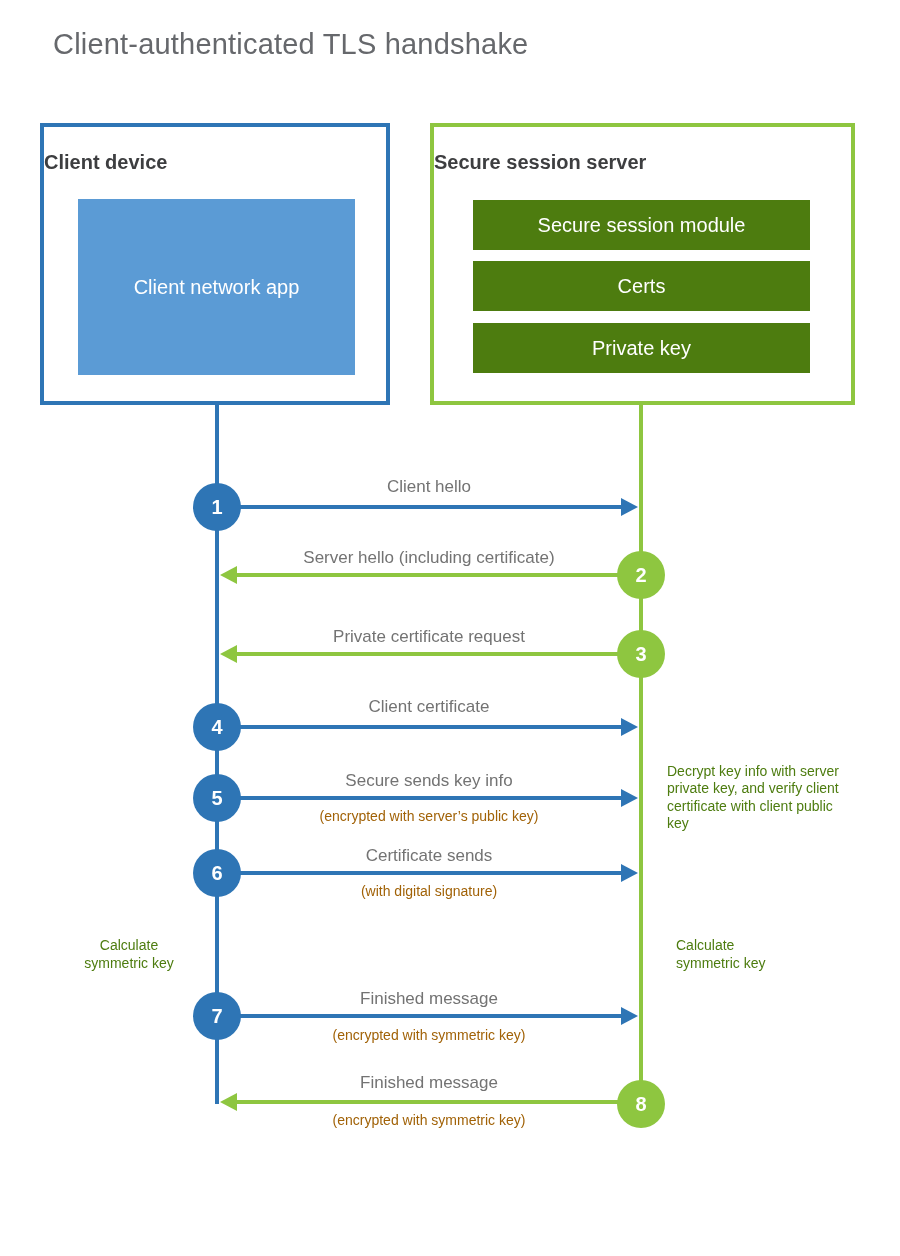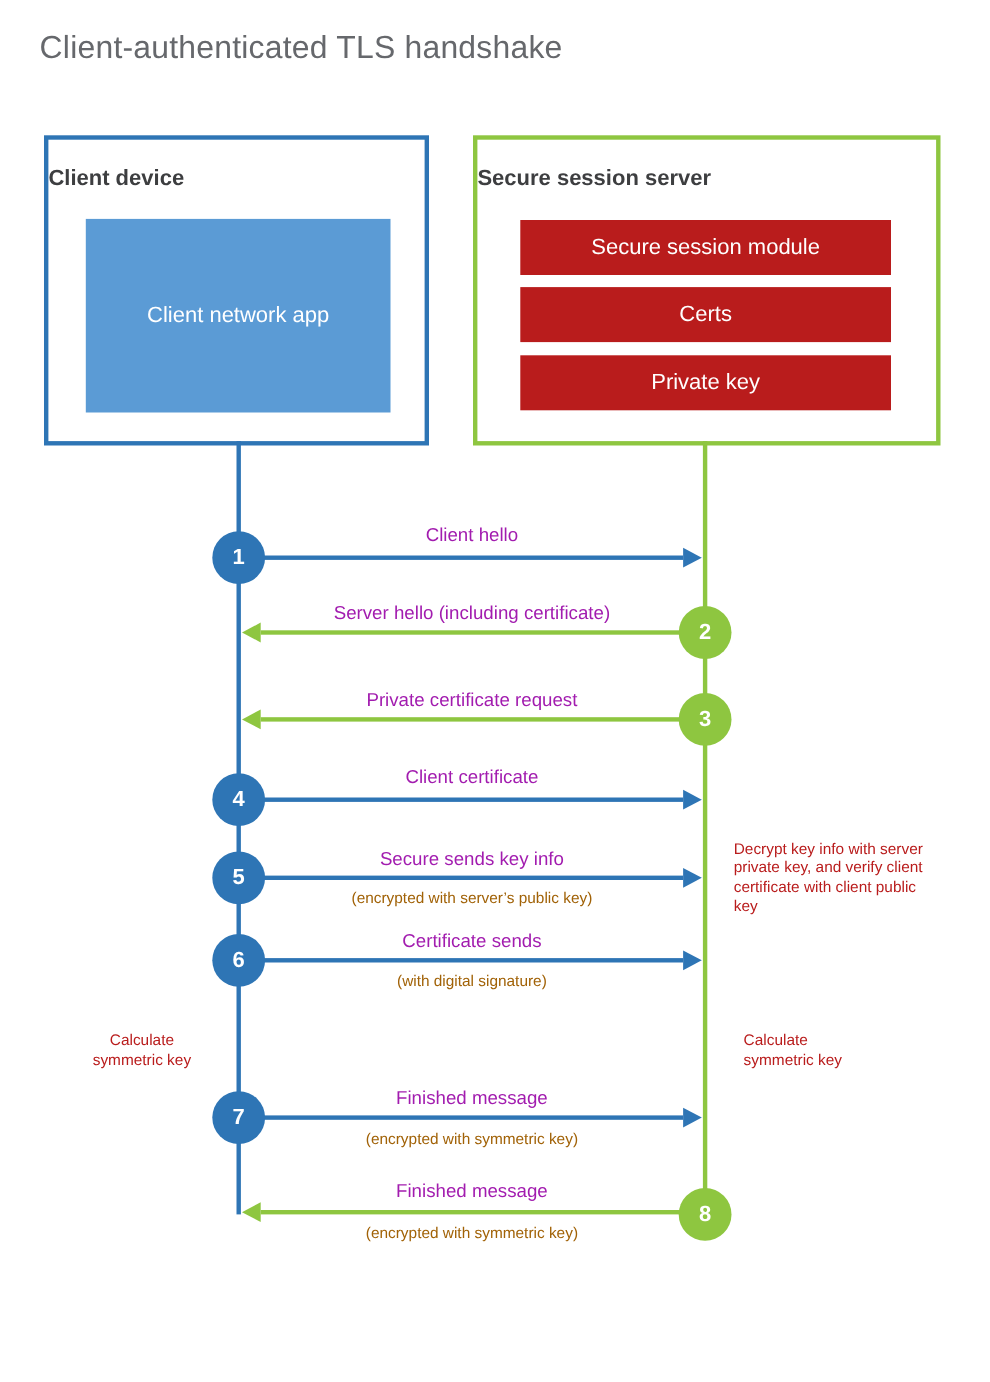--- a/index.html
+++ b/index.html
@@ -1,31 +1,31 @@
 <!DOCTYPE html>
 <html><head>
 <meta charset="utf-8">
 <style>
   html,body{margin:0;padding:0;background:#ffffff;}
   body{font-family:"Liberation Sans","DejaVu Sans",sans-serif;}
   .canvas{position:relative;width:900px;height:1256px;background:#ffffff;overflow:hidden;}
 
-  .page-title{position:absolute;left:36px;top:28px;font-size:29px;font-weight:300;
+  .page-title{position:absolute;left:53px;top:28px;font-size:29px;font-weight:300;
     color:#66686c;letter-spacing:.2px;}
 
   
   .actor-box{position:absolute;top:123px;height:274px;background:#fff;box-sizing:content-box;}
   .client-box{left:40px;width:342px;border:4px solid #2e75b5;}
   .server-box{left:430px;width:417px;border:4px solid #8ec640;}
   .actor-title{margin-top:24px;text-align:left;font-size:20px;font-weight:700;color:#3d3e40;}
 
   .client-module{position:absolute;left:78px;top:199px;width:277px;height:176px;background:#5b9bd5;
     display:flex;align-items:center;justify-content:center;text-align:center;
     color:#fff;font-size:20px;line-height:1.4;padding:0 27px;box-sizing:border-box;}
-  .server-bar{position:absolute;left:473px;width:337px;height:50px;background:#b91c1c;
+  .server-bar{position:absolute;left:473px;width:337px;height:50px;background:#4d7c0f;
     display:flex;align-items:center;justify-content:center;color:#fff;font-size:20px;}
 
   
   .lifeline{position:absolute;width:4px;}
   .lifeline-blue{left:215px;top:401px;height:703px;background:#2e75b5;}
   .lifeline-green{left:639px;top:401px;height:703px;background:#8ec640;}
 
   
   .circle{position:absolute;width:48px;height:48px;border-radius:50%;
     display:flex;align-items:center;justify-content:center;
@@ -38,26 +38,26 @@
   .arrow-blue{background:#2e75b5;}
   .arrow-green{background:#8ec640;}
   .ah{position:absolute;width:0;height:0;border-top:9px solid transparent;border-bottom:9px solid transparent;top:-7px;}
   .ah-r{right:-17px;}
   .ah-l{left:-17px;}
   .arrow-blue .ah-r{border-left:17px solid #2e75b5;}
   .arrow-green .ah-l{border-right:17px solid #8ec640;}
 
   
   .msg-label{position:absolute;left:179px;width:500px;text-align:center;
-    font-size:17px;color:#a21caf;}
+    font-size:17px;color:#737373;}
   .msg-sub{position:absolute;left:179px;width:500px;text-align:center;
     font-size:14px;color:#a16207;}
 
   
-  .note{position:absolute;font-size:14px;color:#b91c1c;line-height:1.24;}
+  .note{position:absolute;font-size:14px;color:#4d7c0f;line-height:1.24;}
   .note-decrypt{left:667px;top:763px;width:172px;}
   .note-calc-left{left:70px;top:937px;width:118px;text-align:center;line-height:1.28;}
   .note-calc-right{left:676px;top:937px;width:118px;text-align:left;line-height:1.28;}
 </style>
 </head>
 <body>
 
 <div class="canvas">
 
   <div class="page-title">Client-authenticated TLS handshake</div>

